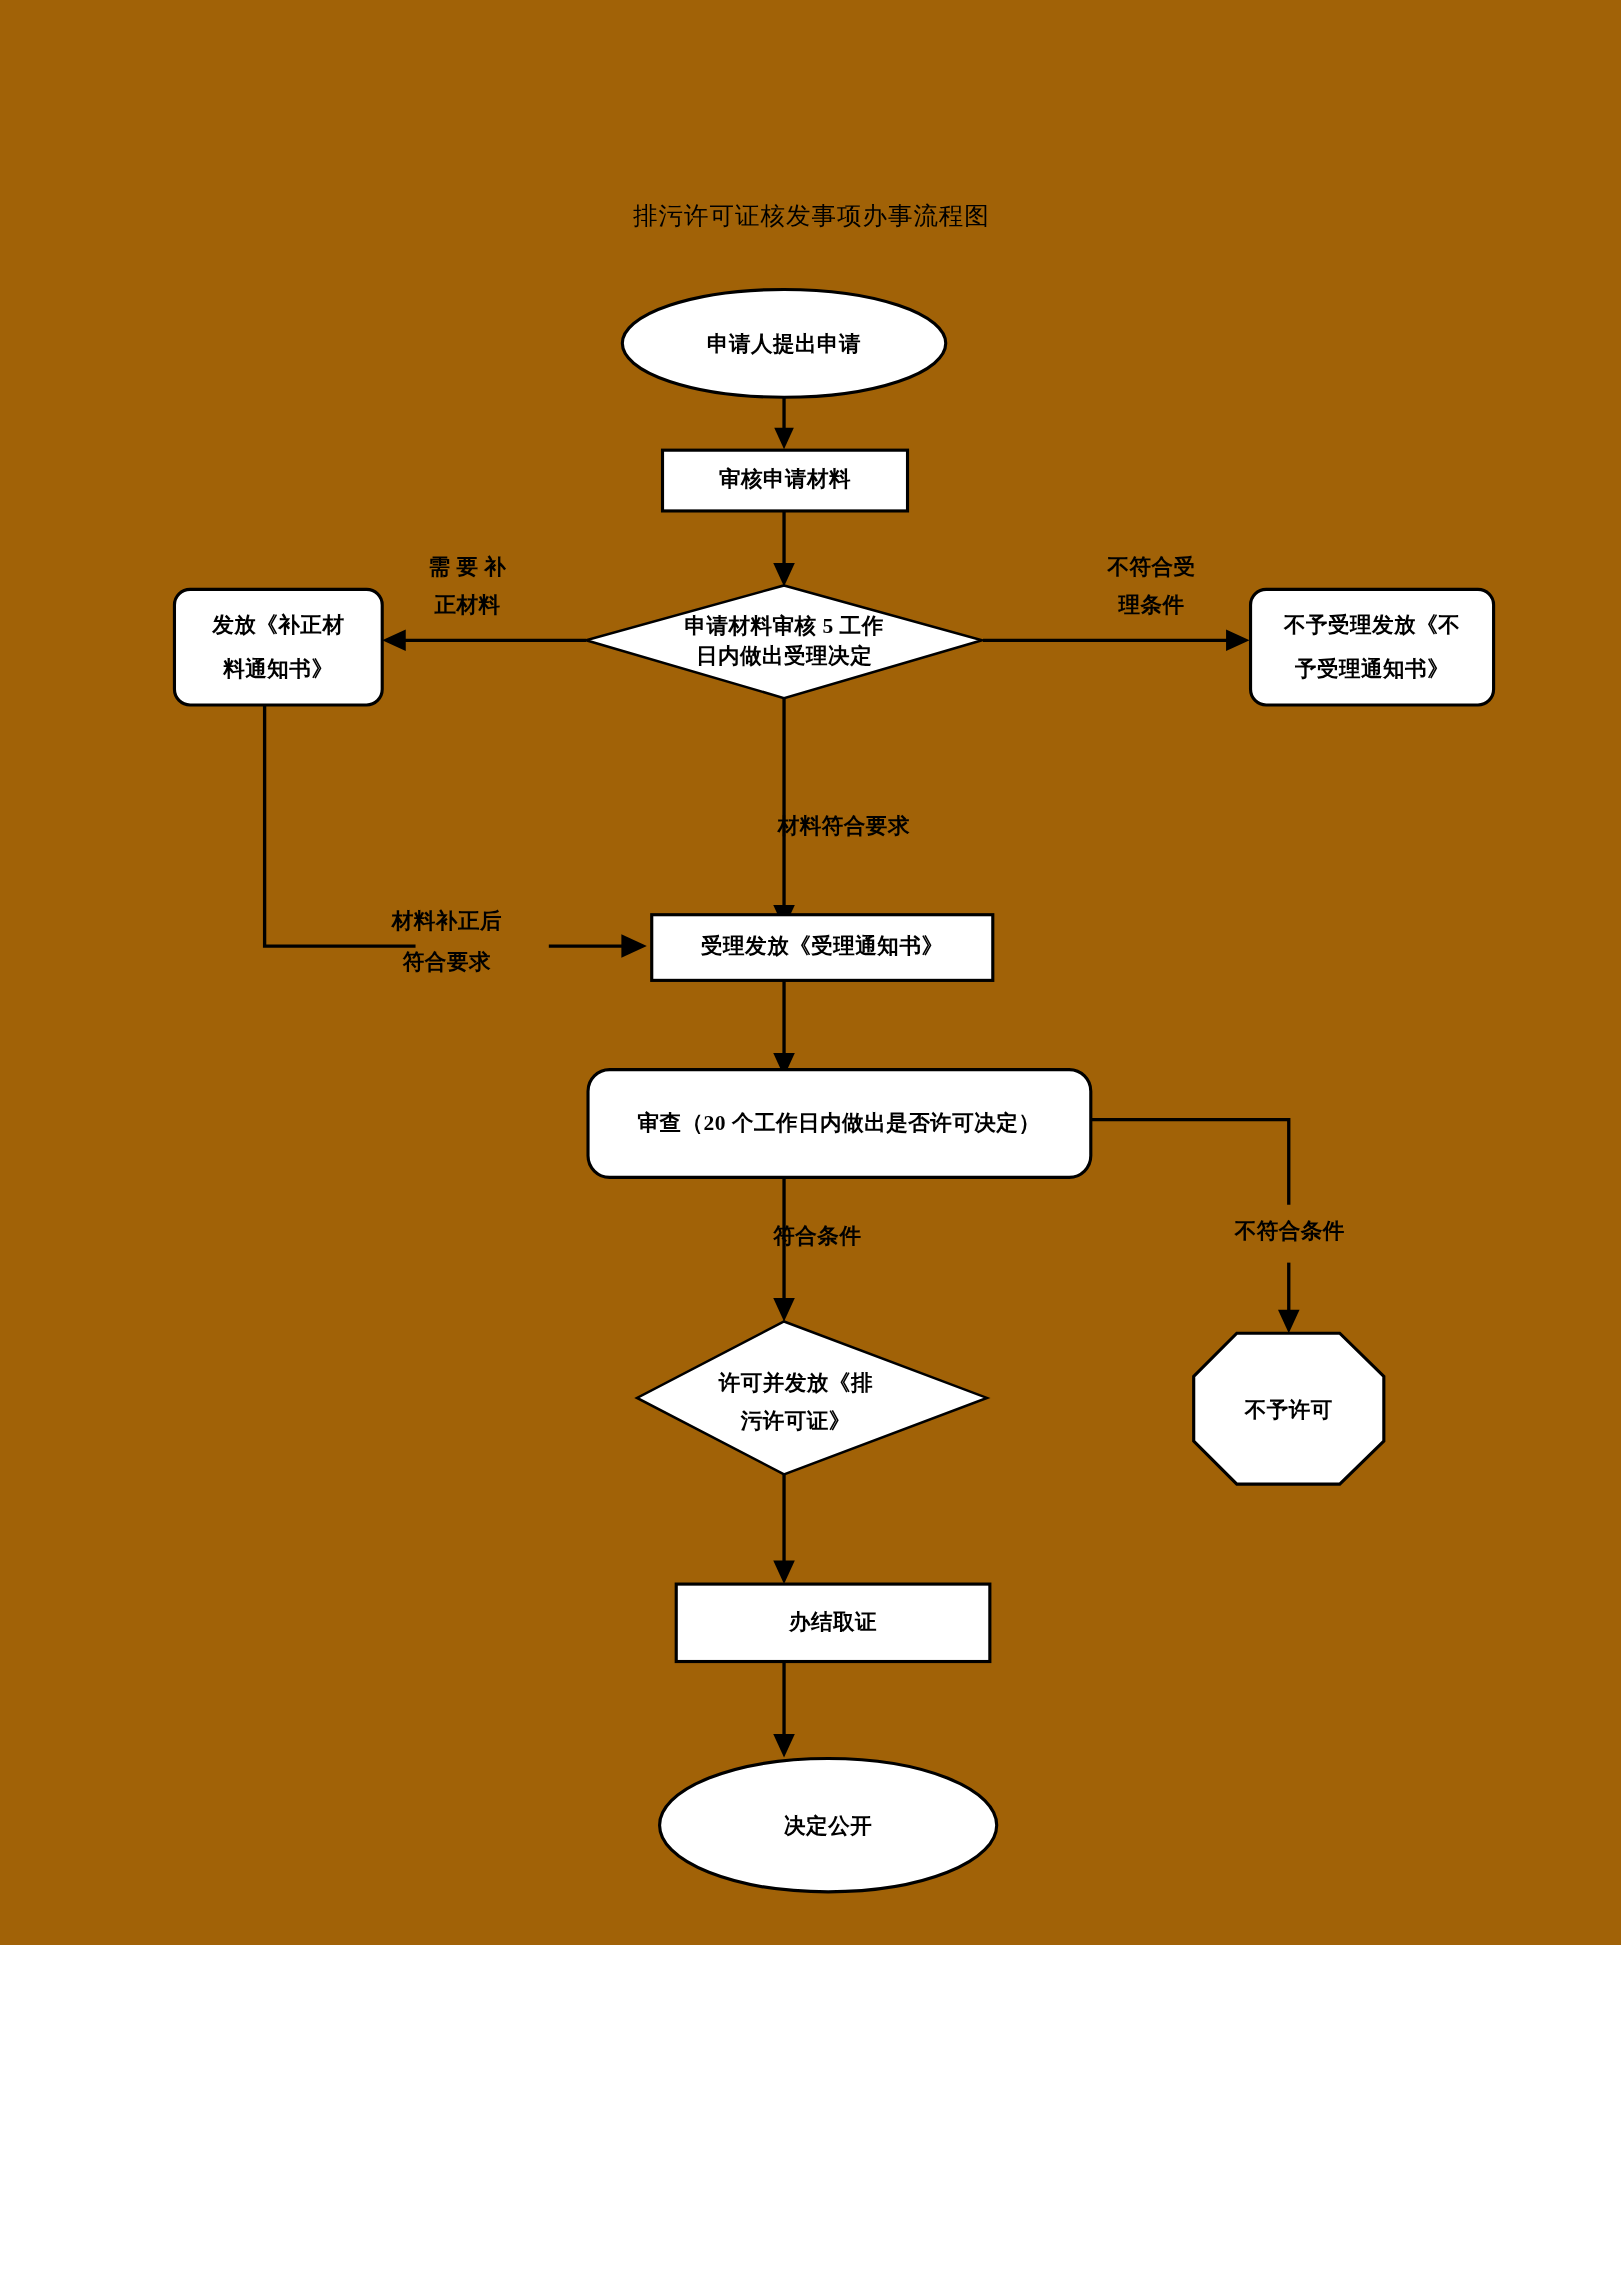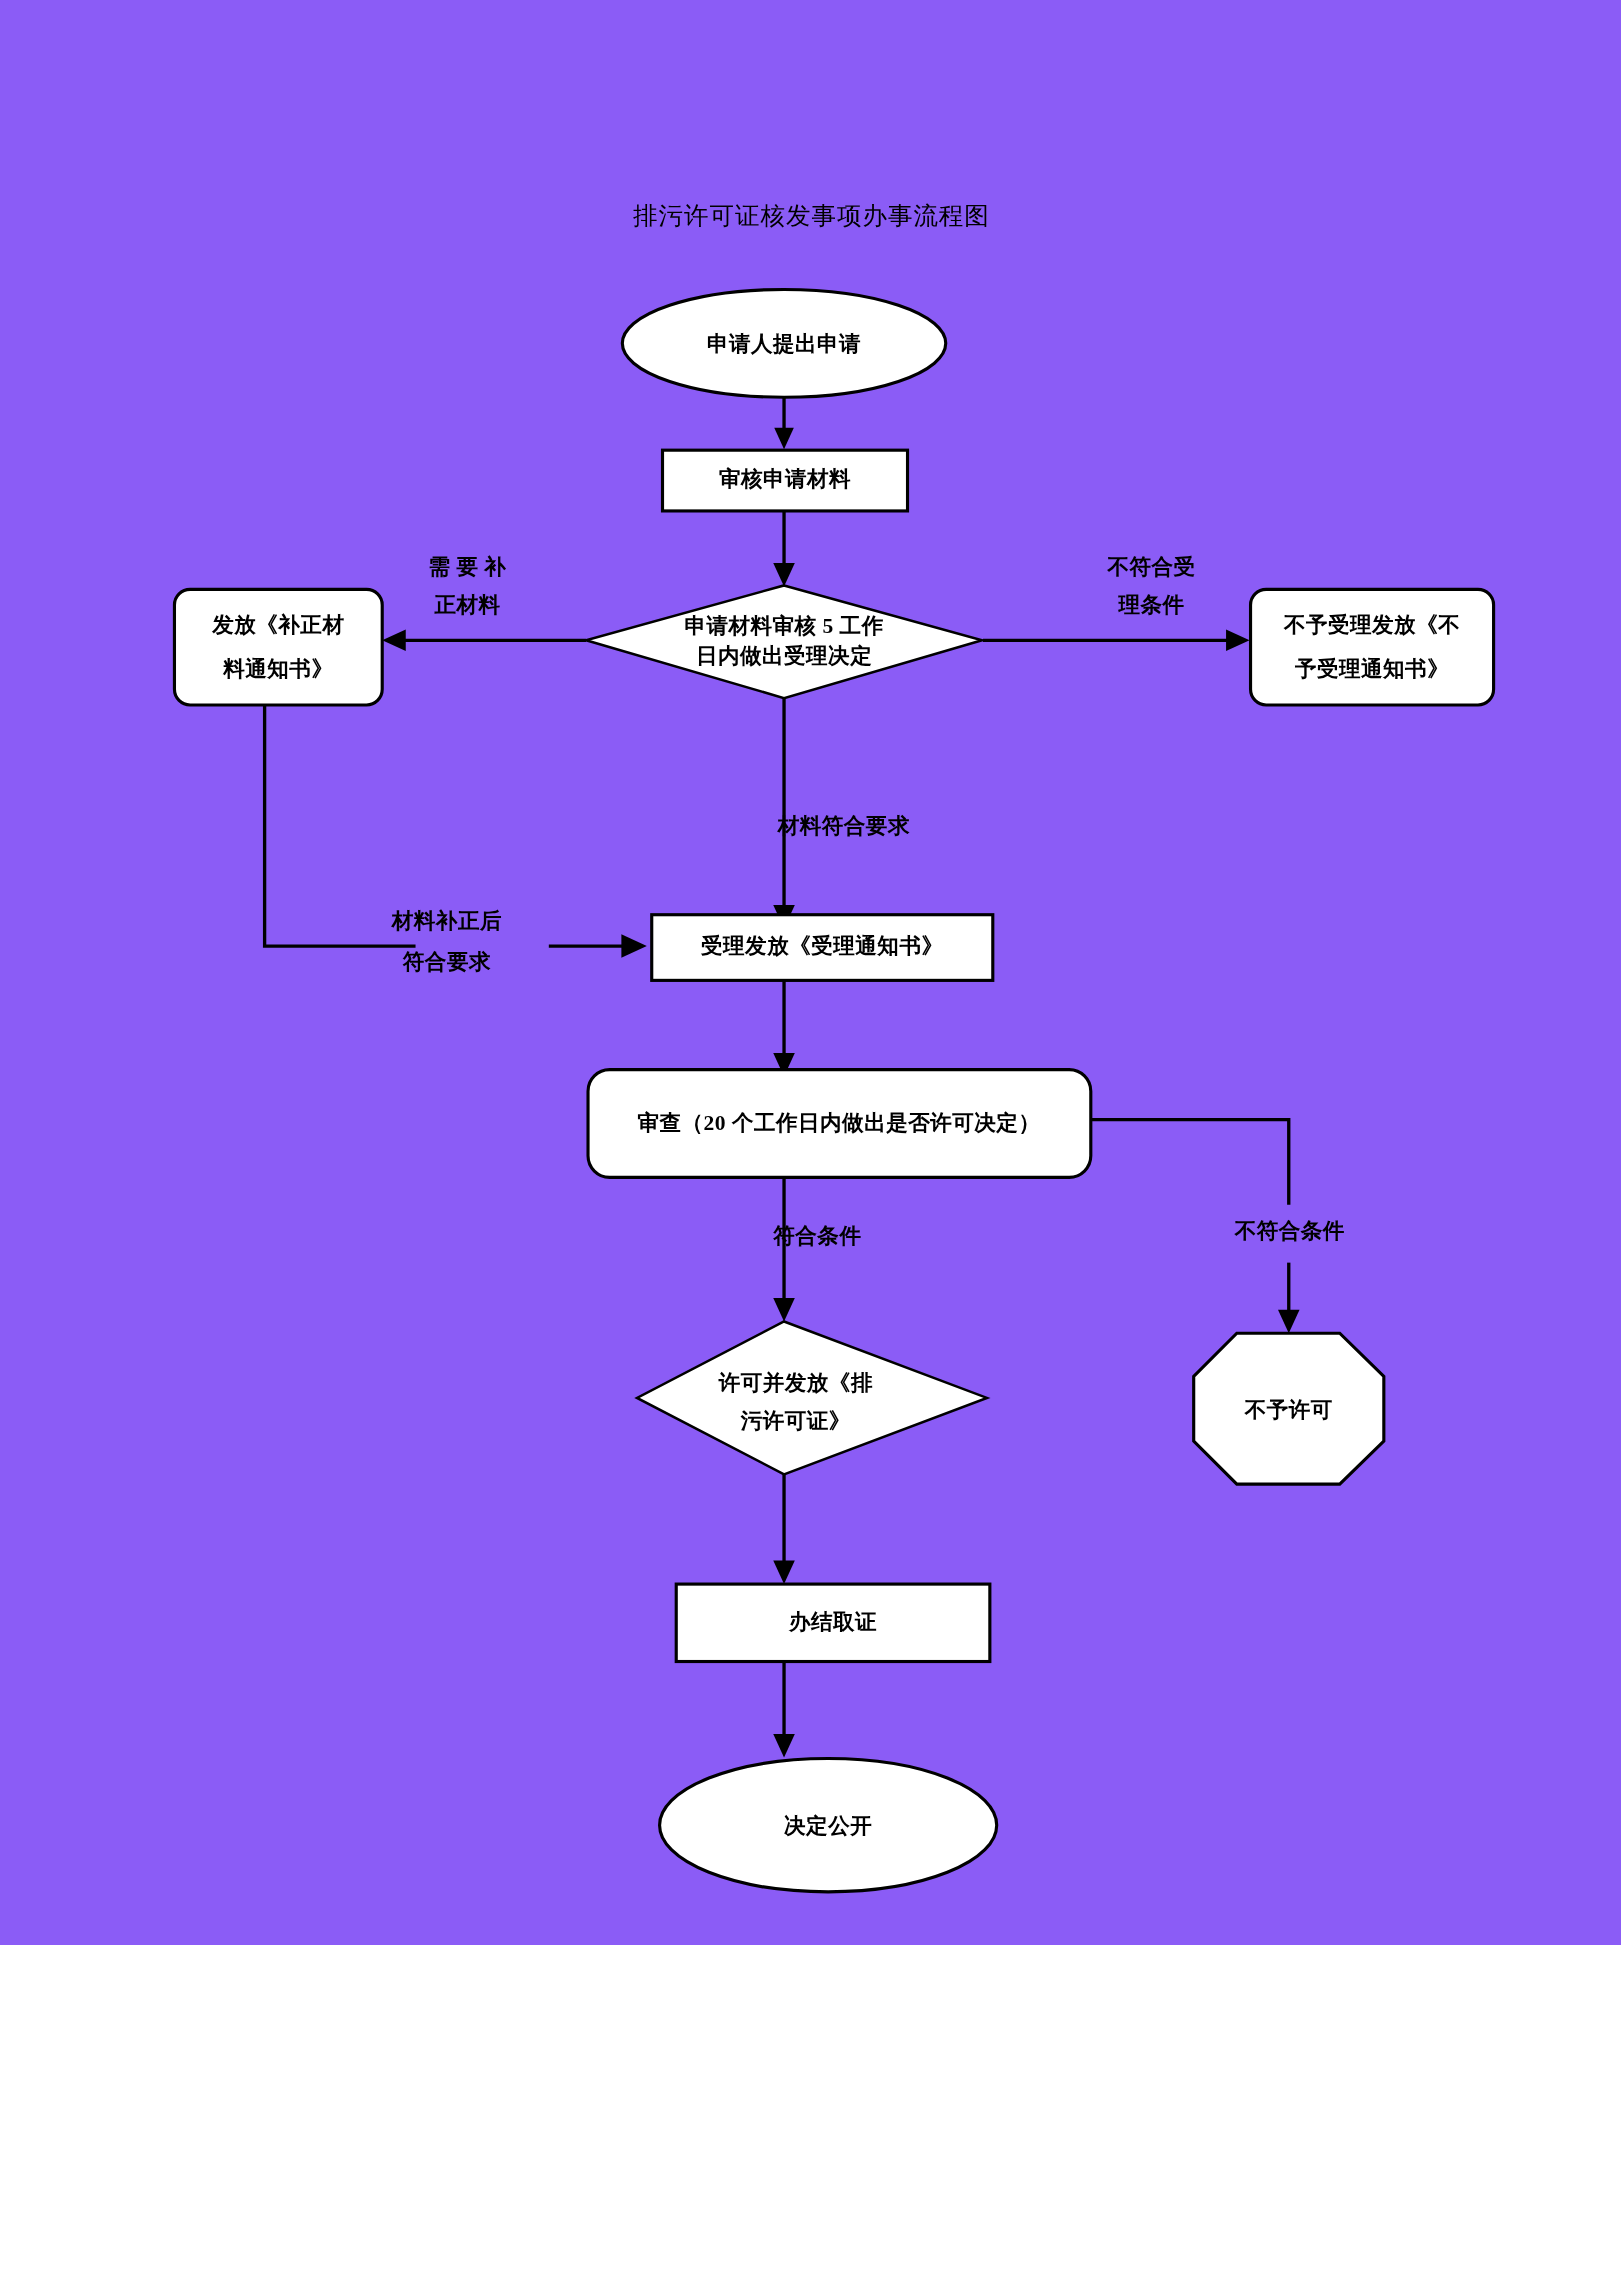--- a/index.html
+++ b/index.html
@@ -7,21 +7,21 @@
     padding: 0;
     background: #ffffff;
   }
   body {
     font-family: "Liberation Serif", "DejaVu Serif", serif;
   }
   #page {
     position: relative;
     width: 1621px;
     height: 1945px;
-    background: #8b5cf6;
+    background: #a16207;
     overflow: hidden;
   }
   #flow-svg {
     position: absolute;
     left: 0;
     top: 0;
     width: 1621px;
     height: 2293px;
   }
   .node-shape {

